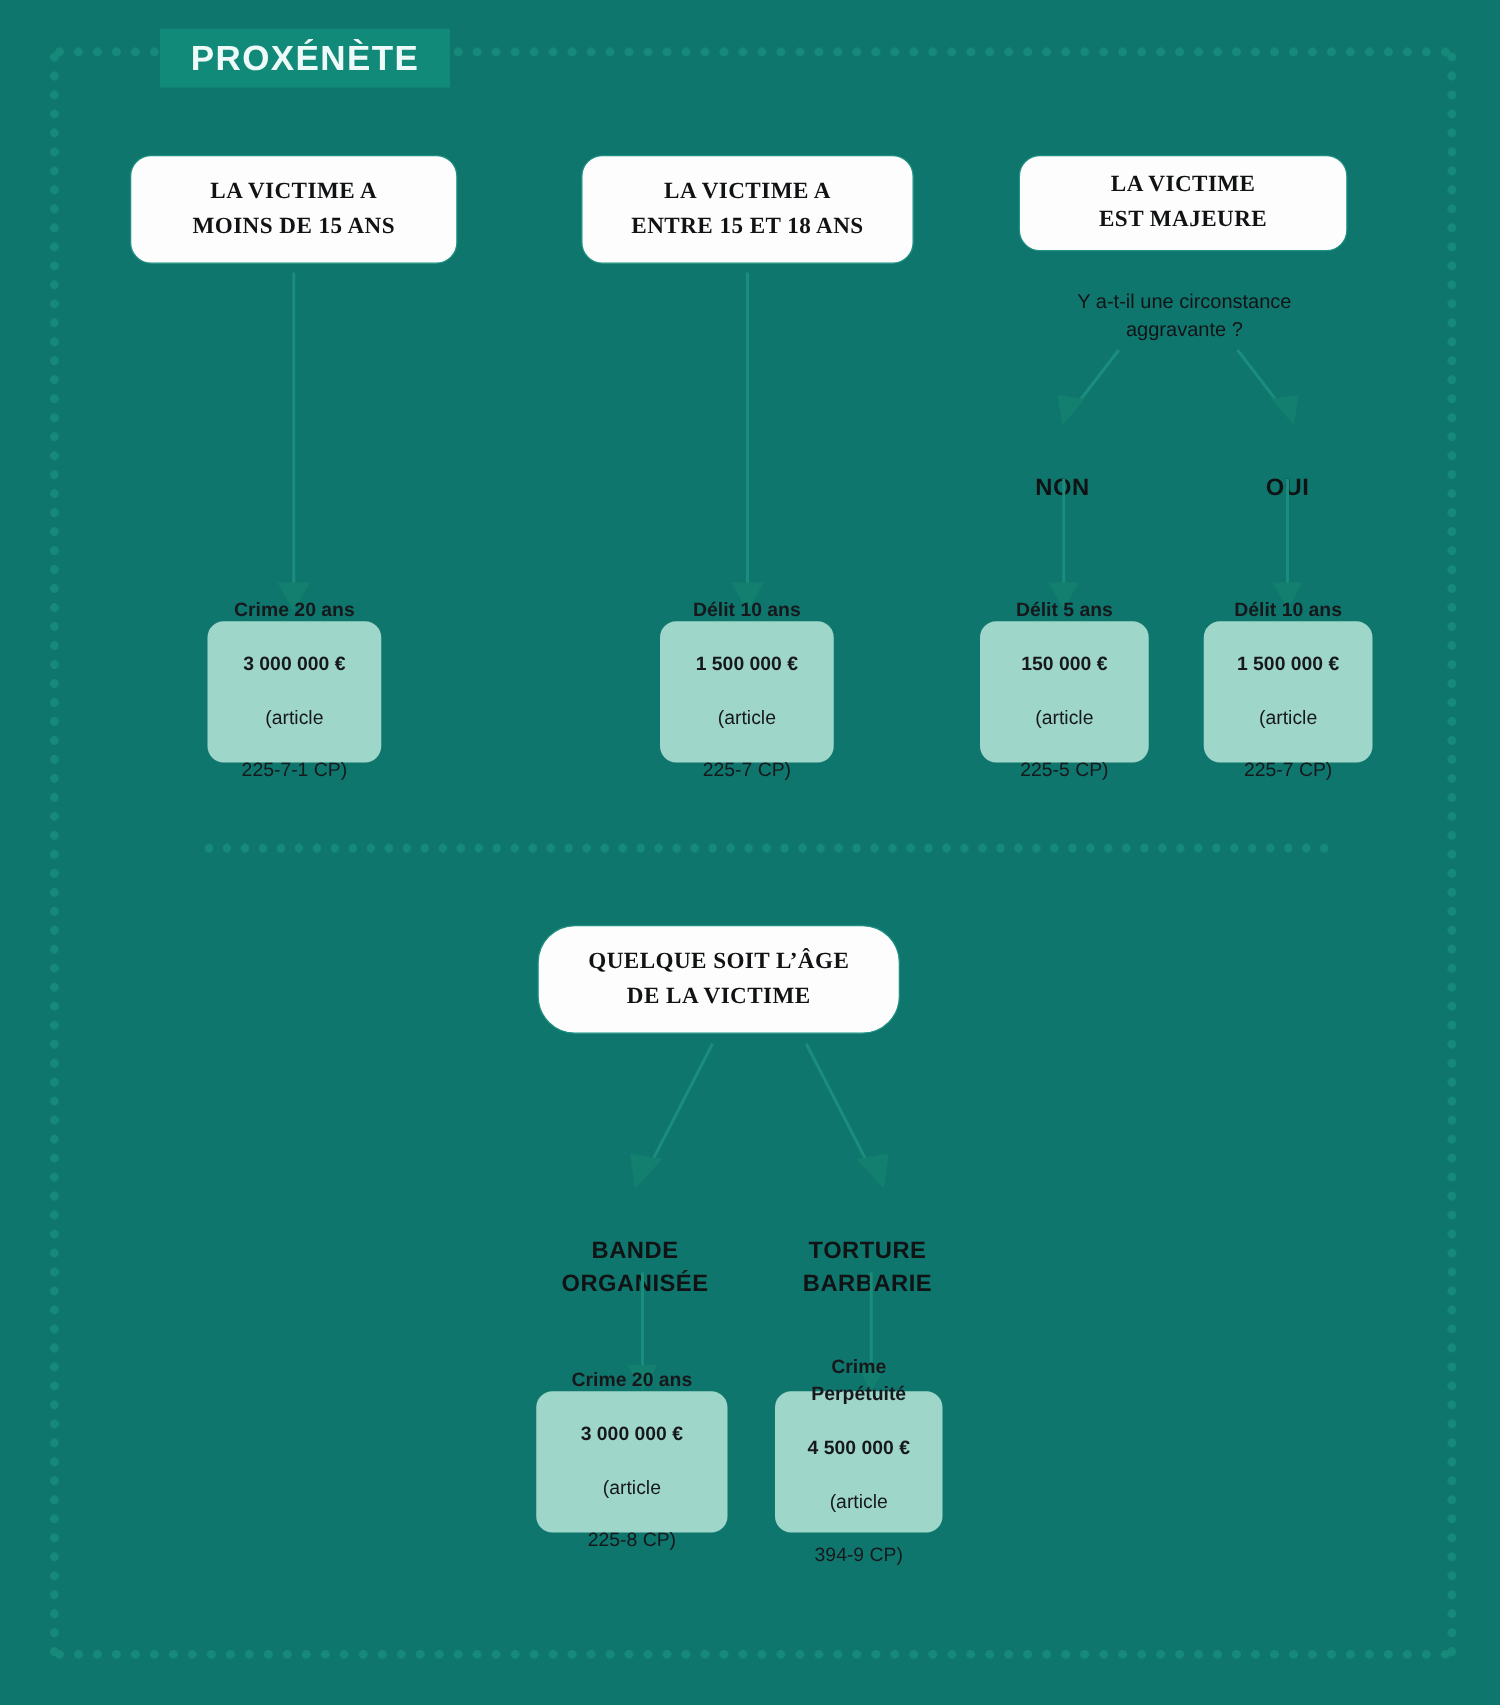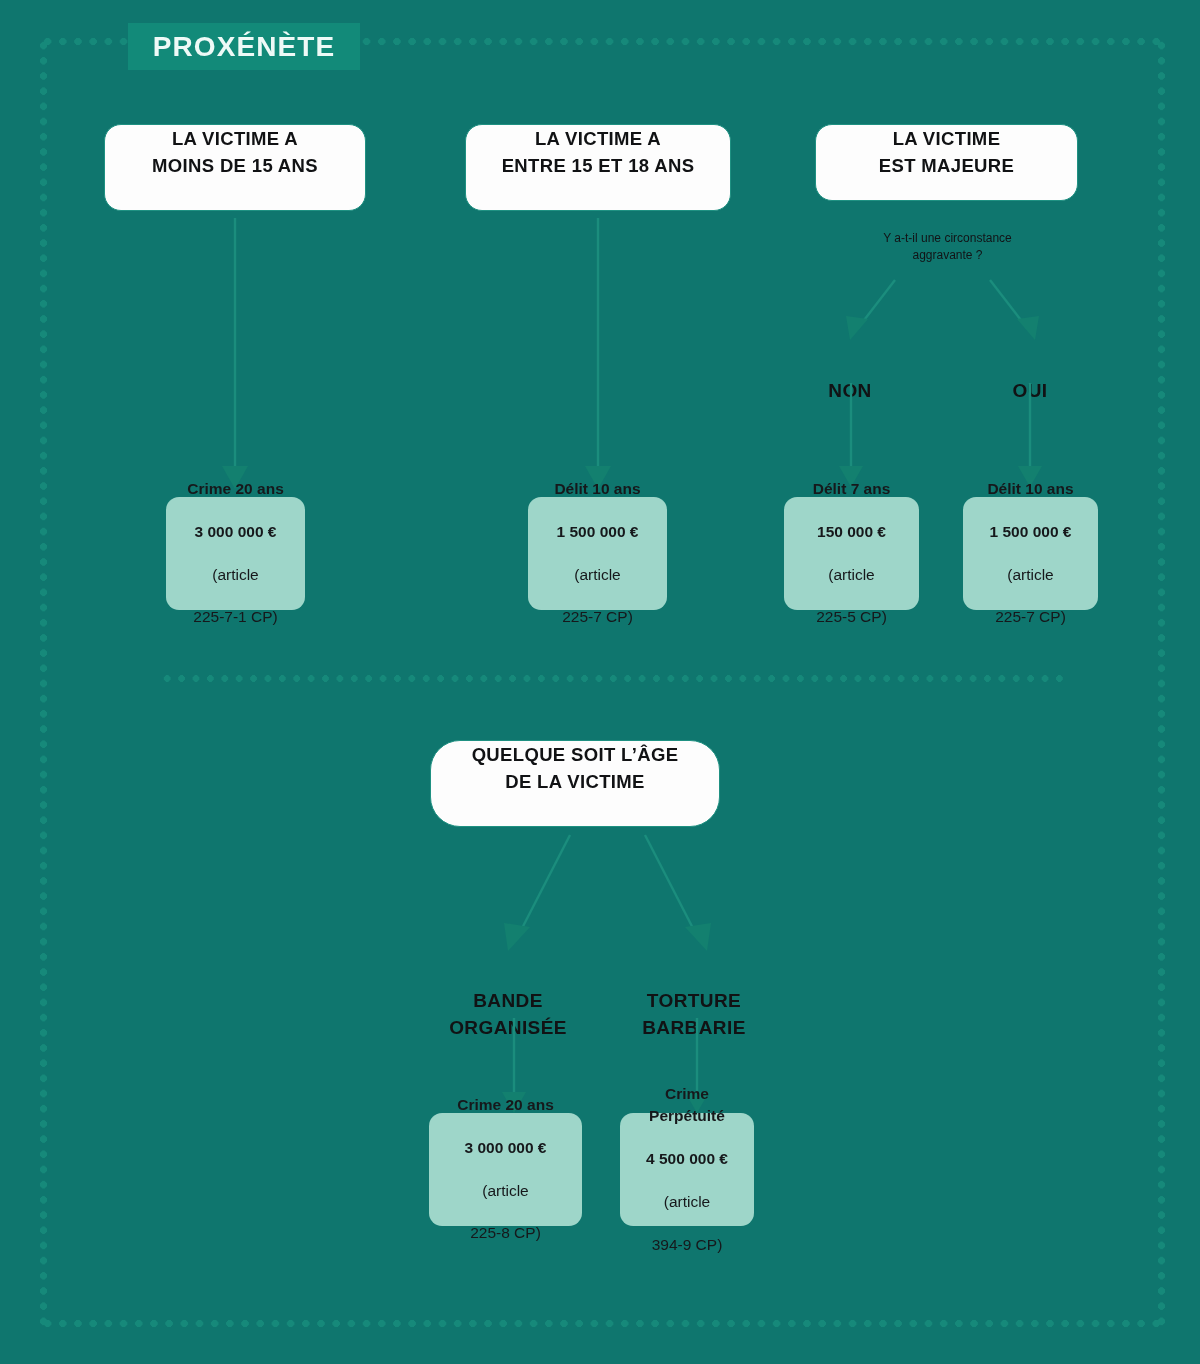--- a/index.html
+++ b/index.html
@@ -74,27 +74,29 @@
   }
 
   
   .head-box {
     position: absolute;
     box-sizing: border-box;
     border: 1.7px solid #1f9182;
     border-radius: 17px;
     background: #fdfdfd;
     display: flex;
+    align-items: center;
     justify-content: center;
     text-align: center;
     color: #111214;
     font-size: 18.5px;
     font-weight: bold;
     line-height: 1.48;
     letter-spacing: 0.35px;
+    font-family: Liberation Serif, serif;
   }
 
   
   .result-box {
     position: absolute;
     box-sizing: border-box;
     background: #9ed6c9;
     border-radius: 13px;
     display: flex;
     flex-direction: column;
@@ -108,21 +110,21 @@
     gap: 20px;
   }
   .result-box .l1, .result-box .l2 { font-weight: bold; }
   .result-box .l3, .result-box .l4 { font-weight: normal; }
 
   
   .plain-text {
     position: absolute;
     text-align: center;
     color: #121316;
-    font-size: 12px;
+    font-size: 16px;
     line-height: 1.45;
     font-weight: normal;
   }
   .bold-label {
     position: absolute;
     text-align: center;
     color: #111214;
     font-size: 19px;
     font-weight: bold;
     line-height: 1.4;
@@ -215,21 +217,21 @@
   </div>
 
   <div class="result-box" style="left:528px; top:497px; width:139px; height:113px;">
     <div class="l1">Délit 10 ans</div>
     <div class="l2">1 500 000 €</div>
     <div class="l3">(article</div>
     <div class="l4">225-7 CP)</div>
   </div>
 
   <div class="result-box" style="left:784px; top:497px; width:135px; height:113px;">
-    <div class="l1">Délit 7 ans</div>
+    <div class="l1">Délit 5 ans</div>
     <div class="l2">150 000 €</div>
     <div class="l3">(article</div>
     <div class="l4">225-5 CP)</div>
   </div>
 
   <div class="result-box" style="left:963px; top:497px; width:135px; height:113px;">
     <div class="l1">Délit 10 ans</div>
     <div class="l2">1 500 000 €</div>
     <div class="l3">(article</div>
     <div class="l4">225-7 CP)</div>

